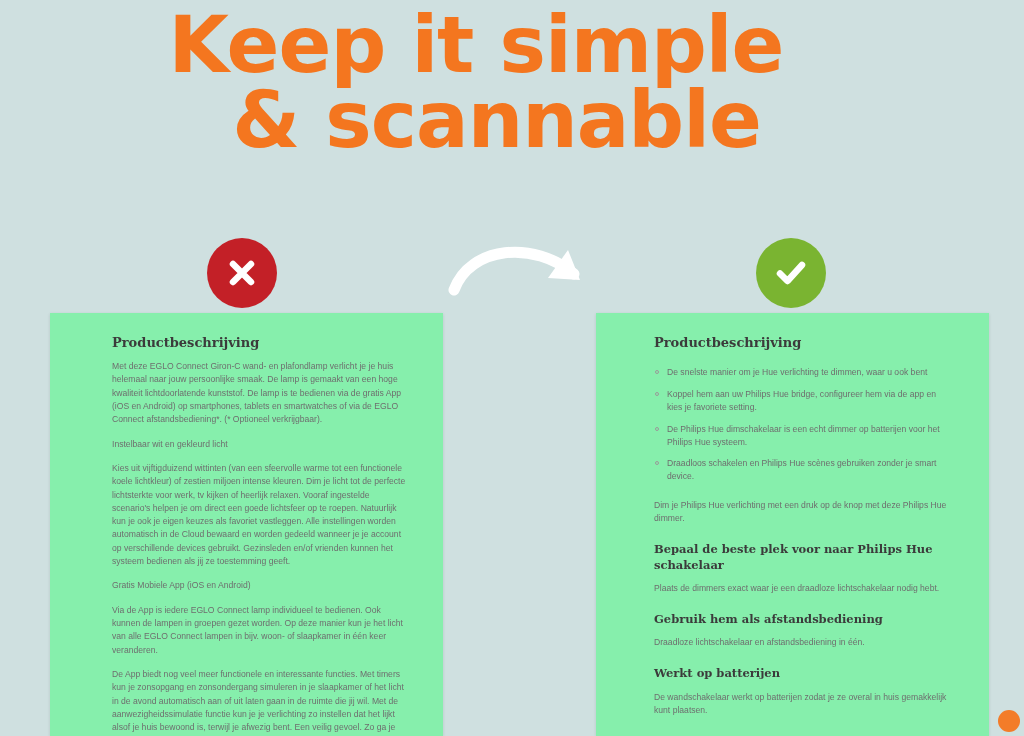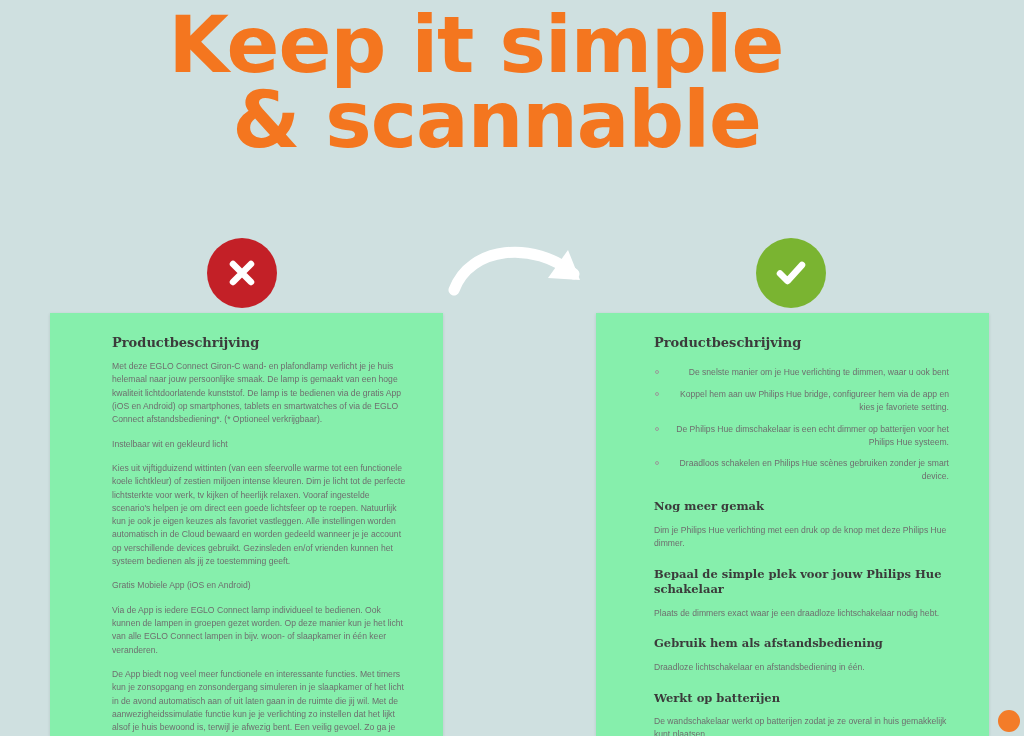--- a/index.html
+++ b/index.html
@@ -102,21 +102,20 @@
     line-height: 1.55;
     margin: 2px 0 11px 0;
     text-align: left;
   }
 
   
   .bullets {
     list-style: none;
     margin: 16px 0 16px 0;
     padding: 0;
-    text-align: right;
   }
   .bullets li {
     position: relative;
     color: #6e6e6e;
     font-size: 8.6px;
     line-height: 1.5;
     margin-bottom: 9px;
     padding-left: 13px;
   }
   .bullets li::before {
@@ -207,24 +206,23 @@
     <div class="doc-inner">
       <h2 class="doc-title">Productbeschrijving</h2>
 
       <ul class="bullets">
         <li>De snelste manier om je Hue verlichting te dimmen, waar u ook bent</li>
         <li>Koppel hem aan uw Philips Hue bridge, configureer hem via de app en kies je favoriete setting.</li>
         <li>De Philips Hue dimschakelaar is een echt dimmer op batterijen voor het Philips Hue systeem.</li>
         <li>Draadloos schakelen en Philips Hue scènes gebruiken zonder je smart device.</li>
       </ul>
 
-      <h3 class="sub-head">Nog meer gemak</h3>
       <p class="sub-para">Dim je Philips Hue verlichting met een druk op de knop met deze Philips Hue dimmer.</p>
 
-      <h3 class="sub-head">Bepaal de simple plek voor jouw Philips Hue schakelaar</h3>
+      <h3 class="sub-head">Bepaal de beste plek voor naar Philips Hue schakelaar</h3>
       <p class="sub-para">Plaats de dimmers exact waar je een draadloze lichtschakelaar nodig hebt.</p>
 
       <h3 class="sub-head">Gebruik hem als afstandsbediening</h3>
       <p class="sub-para">Draadloze lichtschakelaar en afstandsbediening in één.</p>
 
       <h3 class="sub-head">Werkt op batterijen</h3>
       <p class="sub-para">De wandschakelaar werkt op batterijen zodat je ze overal in huis gemakkelijk kunt plaatsen.</p>
 
     </div>
   </div>

